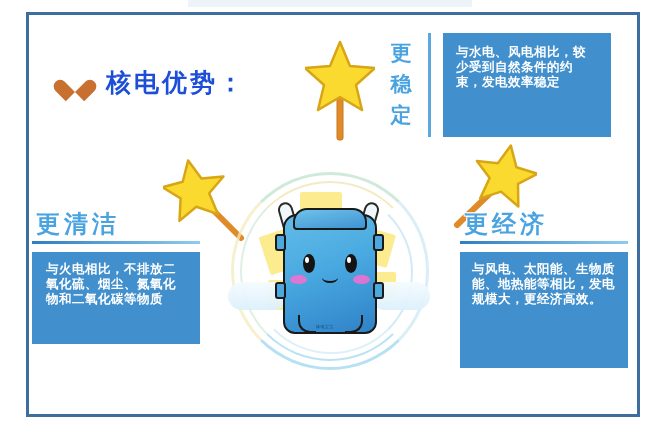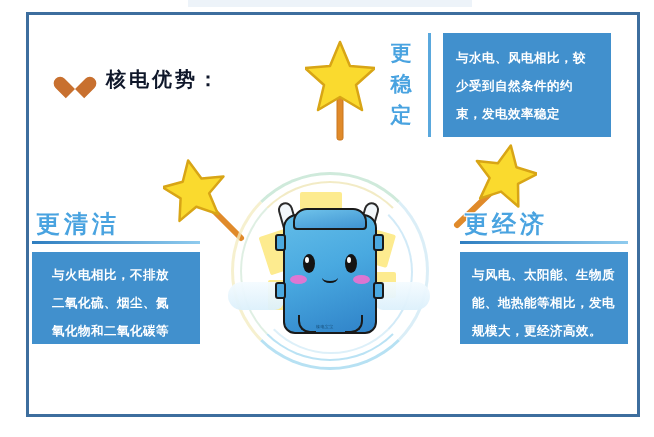--- a/index.html
+++ b/index.html
@@ -66,23 +66,23 @@
     left: 13px;
     transform: rotate(45deg);
     transform-origin: 0 100%;
   }
   .heart-icon::after {
     left: 0px;
     transform: rotate(-45deg);
     transform-origin: 100% 100%;
   }
   .title-text {
-    font-size: 20px;
+    font-size: 25px;
     font-weight: bold;
-    color: #0f172a;
+    color: #1d4ed8;
     letter-spacing: 3px;
     white-space: nowrap;
   }
 
   
   .vertical-heading {
     position: absolute;
     left: 386px;
     top: 38px;
     width: 30px;
@@ -109,47 +109,47 @@
 
   
   .panel {
     position: absolute;
     background: #4190cd;
     color: #ffffff;
     box-sizing: border-box;
   }
   .panel-text {
     font-size: 12.5px;
-    line-height: 28px;
+    line-height: 15px;
     letter-spacing: 0.5px;
     font-weight: bold;
     display: block;
   }
 
   #panel-stable {
     left: 443px;
     top: 33px;
     width: 168px;
     height: 104px;
     padding: 11px 13px;
   }
 
   #panel-clean {
     left: 32px;
     top: 252px;
     width: 168px;
     height: 92px;
-    padding: 9px 20px;
+    padding: 9px 14px;
   }
 
   #panel-economic {
     left: 460px;
     top: 252px;
     width: 168px;
-    height: 92px;
+    height: 116px;
     padding: 9px 12px;
   }
 
   
   .section-heading {
     position: absolute;
     font-size: 24px;
     font-weight: bold;
     color: #49a3e0;
     letter-spacing: 4px;

